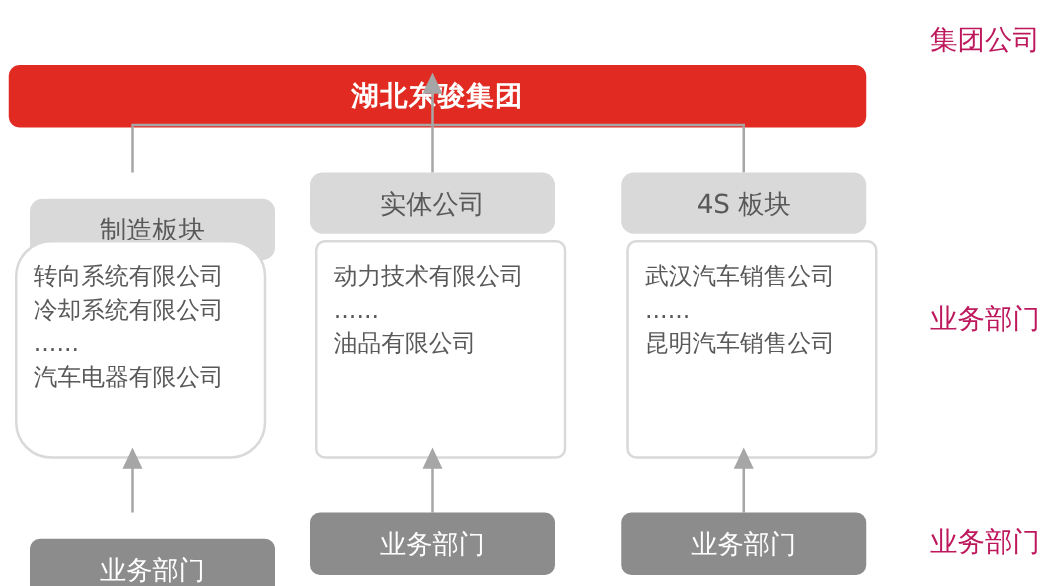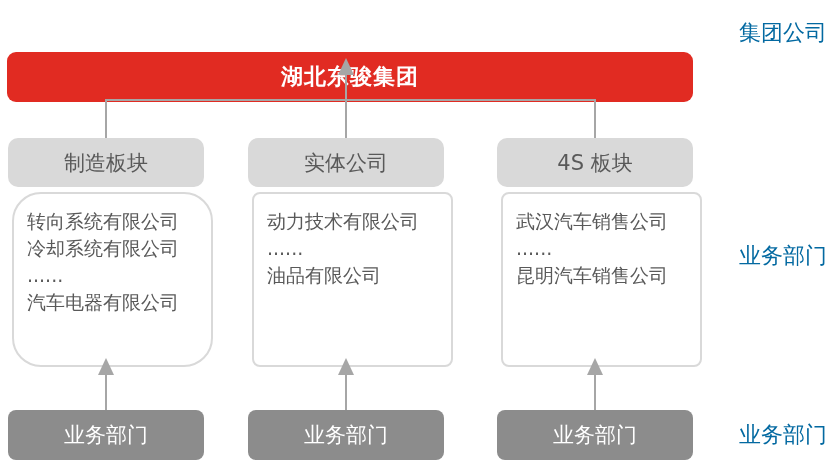--- a/index.html
+++ b/index.html
@@ -9,22 +9,22 @@
   }
   
   .banner{
     position:absolute;left:7px;top:8px;width:686px;height:50px;
     background:#e12b22;border-radius:9px;
     display:flex;align-items:center;justify-content:center;
     color:#ffffff;font-size:22px;font-weight:bold;letter-spacing:1px;margin-top:44px;
   }
   
   .side-label{
-    position:absolute;left:739px;width:98px;color:#0369a1;
-    font-size:22px;line-height:22px;white-space:nowrap;
+    position:absolute;left:739px;width:98px;color:#be185d;
+    font-size:22px;line-height:22px;white-space:nowrap;text-align:center;
   }
   .side-label.group{top:22px;}
   .side-label.entity{top:245px;}
   .side-label.dept{top:424px;}
   
   .line{position:absolute;background:#a6a6a6;}
   .h-line{left:105px;top:99px;width:491px;height:2px;}
   .v-line{width:2px;}
   .v-center-up{left:345px;top:73px;height:28px;}
   .v-center-down{left:345px;top:101px;height:37px;}
@@ -56,21 +56,21 @@
     padding:14px 0 0 13px;box-sizing:content-box;
     color:#595959;font-size:19px;line-height:27px;
   }
   .col-body .company-line{white-space:nowrap;}
   .dept-box{
     position:absolute;top:410px;width:196px;height:50px;
     background:#8c8c8c;border-radius:8px;
     display:flex;align-items:center;justify-content:center;
     color:#ffffff;font-size:21px;
   }
-  .c0{left:8px;}  .c0b{left:12px;border-radius:29px;}
+  .c0{left:24px;margin-top:21px;}  .c0b{left:12px;border-radius:29px;}
   .c1{left:248px;}.c1b{left:252px;}
   .c2{left:497px;}.c2b{left:501px;}
 </style>
 </head>
 <body>
 
 <div class="canvas">
 
   <div class="banner">
     <span>湖北东骏集团</span>

